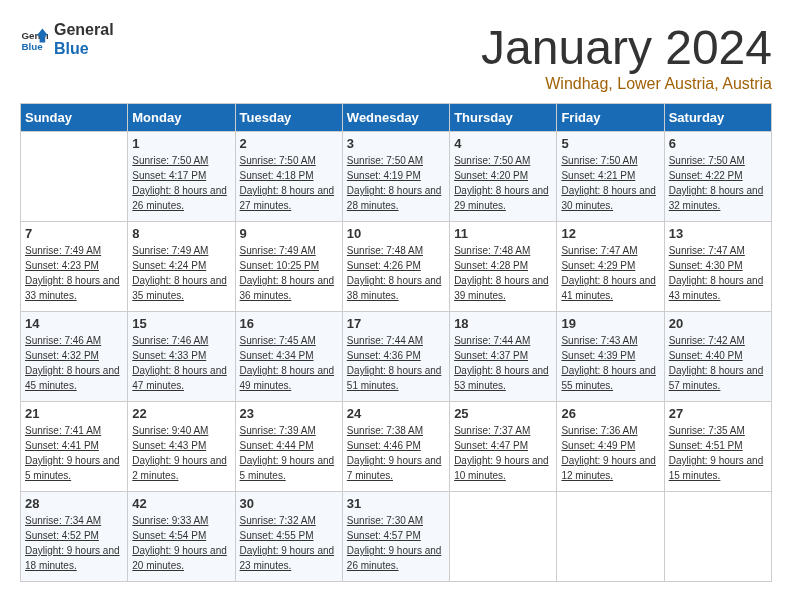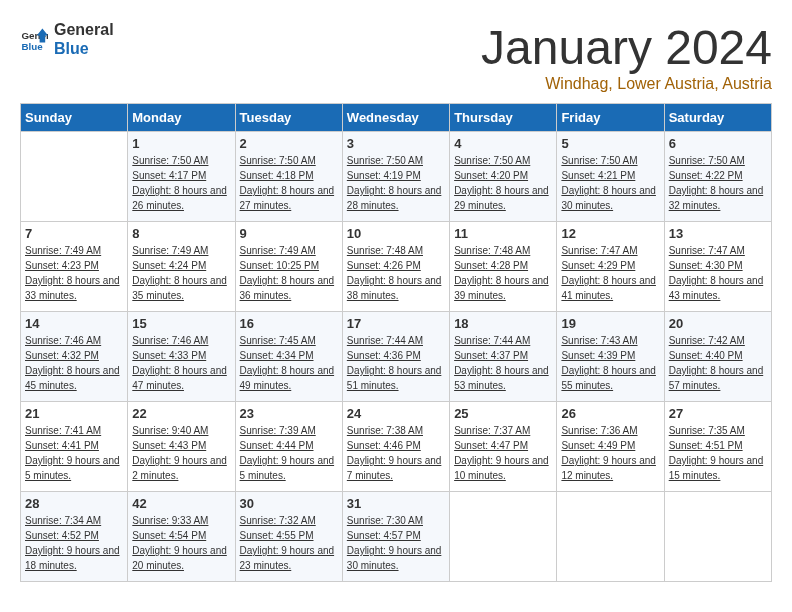--- a/index.html
+++ b/index.html
@@ -364,21 +364,21 @@
           <span>Sunrise: 7:32 AM</span><br>
           <span>Sunset: 4:55 PM</span><br>
           <span>Daylight: 9 hours and 23 minutes.</span>
         </div>
       </td>
         <td>
         <span class="day-number">31</span>
         <div class="day-info">
           <span>Sunrise: 7:30 AM</span><br>
           <span>Sunset: 4:57 PM</span><br>
-          <span>Daylight: 9 hours and 30 minutes.</span>
+          <span>Daylight: 9 hours and 26 minutes.</span>
         </div>
       </td>
         <td class="empty-cell"></td>
         <td class="empty-cell"></td>
         <td class="empty-cell"></td>
       </tr>
     </tbody>
 </table>
 
 </body></html>

